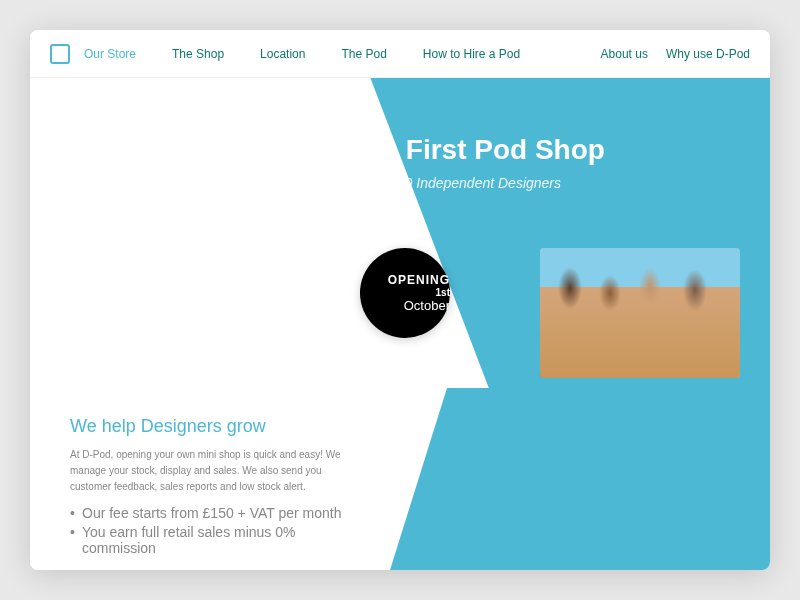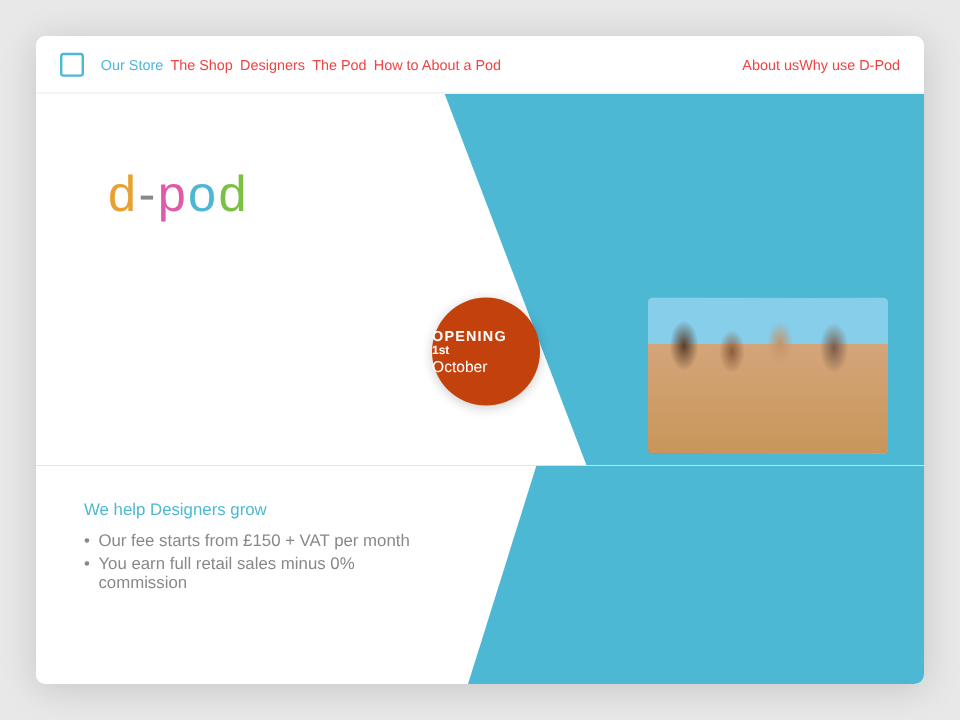--- a/index.html
+++ b/index.html
@@ -41,38 +41,39 @@
       height: 20px;
       border: 2px solid #4db8d4;
       border-radius: 3px;
       margin-right: 14px;
       flex-shrink: 0;
     }
 
     .nav-links-left {
       display: flex;
       align-items: center;
-      gap: 6px;
+      gap: 36px;
       flex: 1;
     }
 
     .nav-link {
       font-size: 12px;
-      color: #ef4444;
+      color: #0f766e;
       text-decoration: none;
       cursor: pointer;
     }
 
     .nav-link.active {
       color: #4db8d4;
     }
 
     .nav-links-right {
       display: flex;
       align-items: center;
+      gap: 18px;
       justify-content: flex-end;
     }
 
     
     .hero {
       position: relative;
       height: 310px;
       overflow: hidden;
     }
 
@@ -140,25 +141,25 @@
     }
 
     
     .opening-badge {
       position: absolute;
       top: 170px;
       left: 330px;
       z-index: 10;
       width: 90px;
       height: 90px;
-      background: #c2410c;
+      background: #000000;
       border-radius: 50%;
       display: flex;
       flex-direction: column;
-      align-items: flex-start;
+      align-items: flex-end;
       justify-content: center;
       color: #fff;
       text-align: center;
       box-shadow: 0 2px 10px rgba(0,0,0,0.2);
     }
 
     .badge-opening {
       font-size: 12px;
       font-weight: 700;
       text-transform: uppercase;
@@ -223,21 +224,21 @@
     }
 
     .bottom-right {
       flex: 1;
       background: #4db8d4;
       clip-path: polygon(15% 0, 100% 0, 100% 100%, 0 100%);
       padding: 28px 28px 28px 55px;
     }
 
     .section-title {
-      font-size: 14px;
+      font-size: 18px;
       color: #4db8d4;
       font-weight: 400;
       margin-bottom: 10px;
     }
 
     .section-body {
       font-size: 10px;
       color: #888;
       line-height: 1.6;
       margin-bottom: 10px;
@@ -266,57 +267,57 @@
 </head>
 <body>
 
 <div class="window">
 
   <nav class="nav">
     <div class="nav-logo-icon"></div>
     <div class="nav-links-left">
       <a class="nav-link active">Our Store</a>
       <a class="nav-link">The Shop</a>
-      <a class="nav-link">Designers</a>
+      <a class="nav-link">Location</a>
       <a class="nav-link">The Pod</a>
-      <a class="nav-link">How to About a Pod</a>
+      <a class="nav-link">How to Hire a Pod</a>
     </div>
     <div class="nav-links-right">
       <a class="nav-link">About us</a>
       <a class="nav-link">Why use D-Pod</a>
     </div>
   </nav>
 
   <div class="hero">
     <div class="hero-right"></div>
     <div class="hero-left"></div>
 
-    <div class="logo-area">
-      <div class="logo-text">
-        <span class="logo-d">d</span><span class="logo-dash">-</span><span class="logo-p">p</span><span class="logo-o">o</span><span class="logo-d2">d</span>
-      </div>
-    </div>
-
+
+    <div class="hero-text">
+      <div class="hero-headline">Uk's First Pod Shop</div>
+      <div class="hero-subheadline">Home to 70 Independent Designers</div>
+    </div>
 
     <div class="opening-badge">
       <span class="badge-opening">OPENING</span>
       <span class="badge-date">1st</span>
       <span class="badge-month">October</span>
     </div>
 
     <div class="photo-area">
       <div class="photo-placeholder">
         <div class="photo-people"></div>
       </div>
     </div>
   </div>
 
   <div class="bottom">
     <div class="bottom-left">
       <div class="section-title">We help Designers grow</div>
+      <p class="section-body">At D-Pod, opening your own mini shop is quick and easy! We manage your stock, display and sales. We also send you customer feedback, sales reports and low stock alert.</p>
       <ul class="bullet-list">
         <li>Our fee starts from £150 + VAT per month</li>
         <li>You earn full retail sales minus 0% commission</li>
       </ul>
     </div>
     <div class="bottom-right">
     </div>
   </div>
 
 </div>

